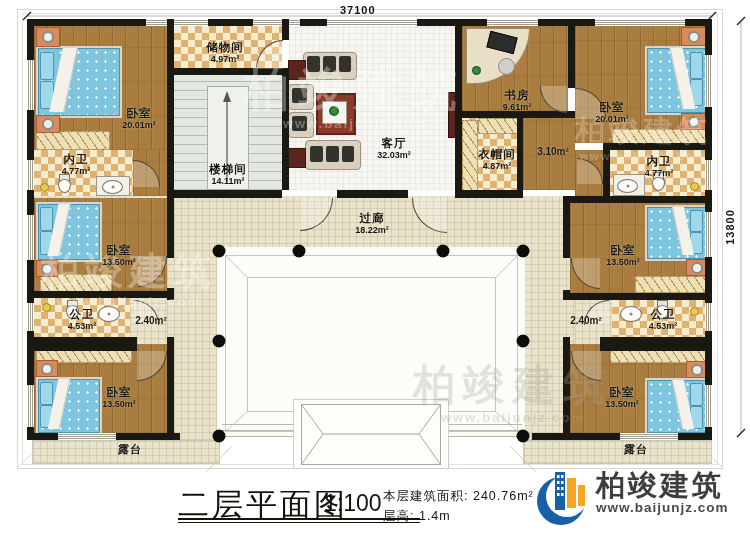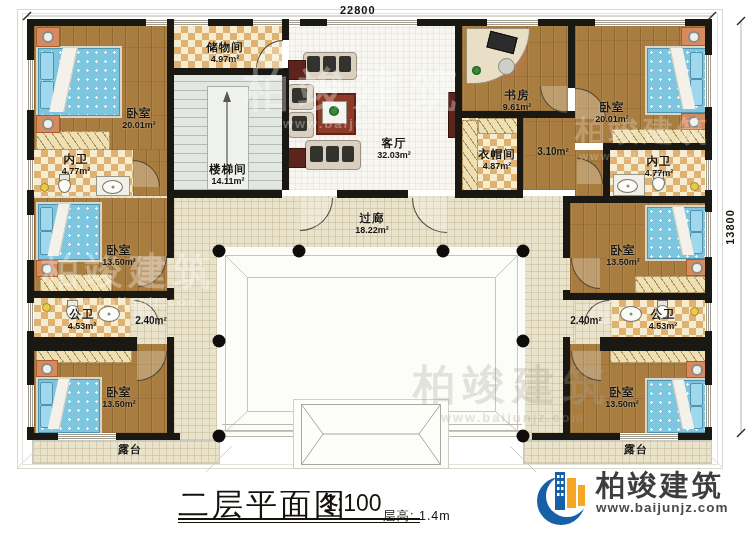--- a/index.html
+++ b/index.html
@@ -412,27 +412,28 @@
       <span class="ar" style="font-size:10px;">2.40m²</span>
     </div>
   <div class="lbl" style="left:622px;top:398px;">
       <span class="nm">卧室</span>
       <span class="ar">13.50m²</span>
     </div>
   <div class="lbl" style="left:636px;top:449px;">
       <span class="nm" style="font-size:11px;">露台</span>
     </div>
 
-  <div class="dimtext" style="left:340px;top:4px;">22800</div>
+  <div class="dimtext" style="left:340px;top:4px;">37100</div>
   <div class="dimtext" style="left:708px;top:220px;width:46px;height:14px;text-align:center;transform:rotate(-90deg);">13800</div>
 
   <div class="title-cn" style="left:178px;top:484px;">二层平面图</div>
   <div class="title-scale" style="left:324px;top:490px;">1:100</div>
   <div class="title-line" style="left:178px;top:518px;width:242px;height:2px;"></div>
   <div class="title-line" style="left:178px;top:522px;width:242px;height:1px;"></div>
+  <div class="title-info" style="left:383px;top:488px;">本层建筑面积: 240.76m²</div>
   <div class="title-info" style="left:383px;top:508px;">层高: 1.4m</div>
 
   <svg class="abs" style="left:536px;top:466px;" width="56" height="64" viewBox="0 0 56 64">
     <circle cx="25" cy="35" r="24" fill="#1660a8"></circle>
     <circle cx="31" cy="30" r="21" fill="#ffffff"></circle>
     <rect x="19" y="6" width="10" height="38" fill="#1660a8"></rect>
     <g fill="#ffffff">
       <rect x="21" y="9" width="2.5" height="3"></rect>
         <rect x="25" y="9" width="2.5" height="3"></rect>
       <rect x="21" y="15" width="2.5" height="3"></rect>

